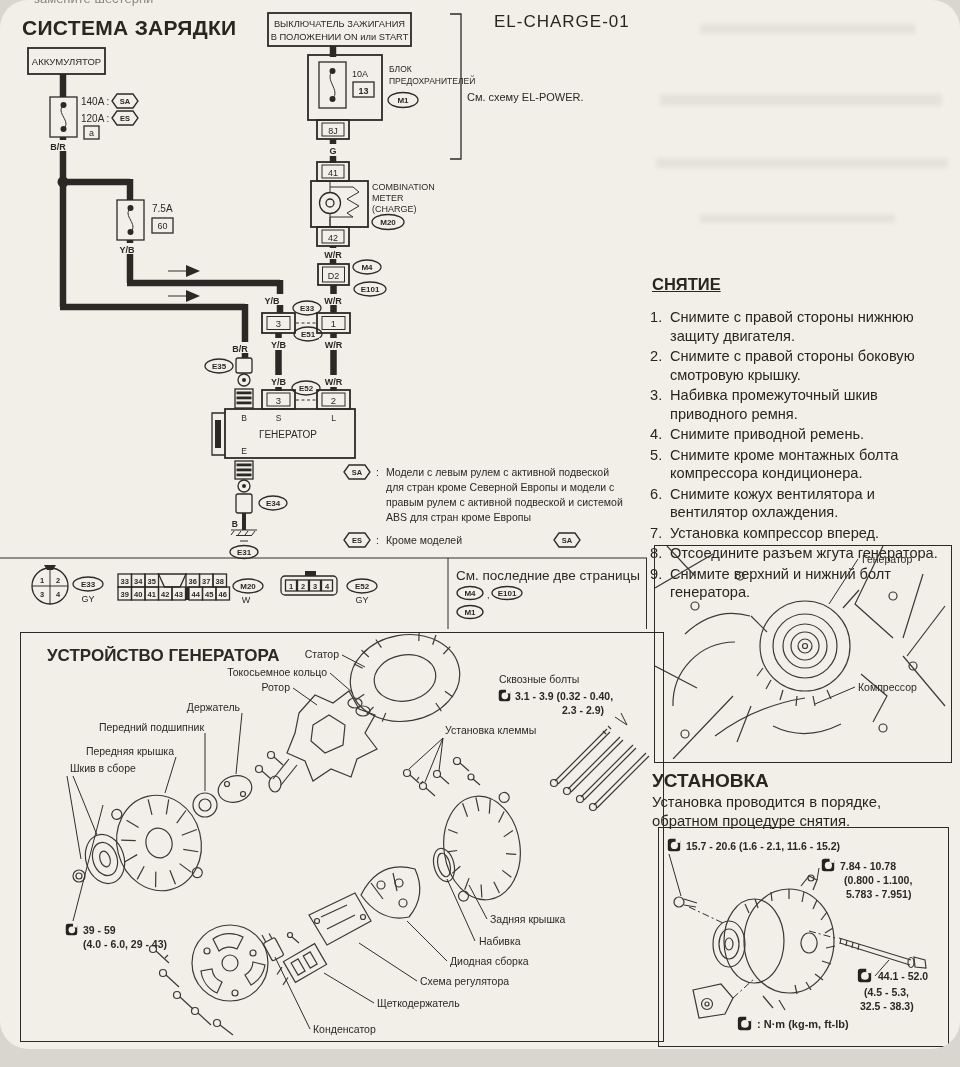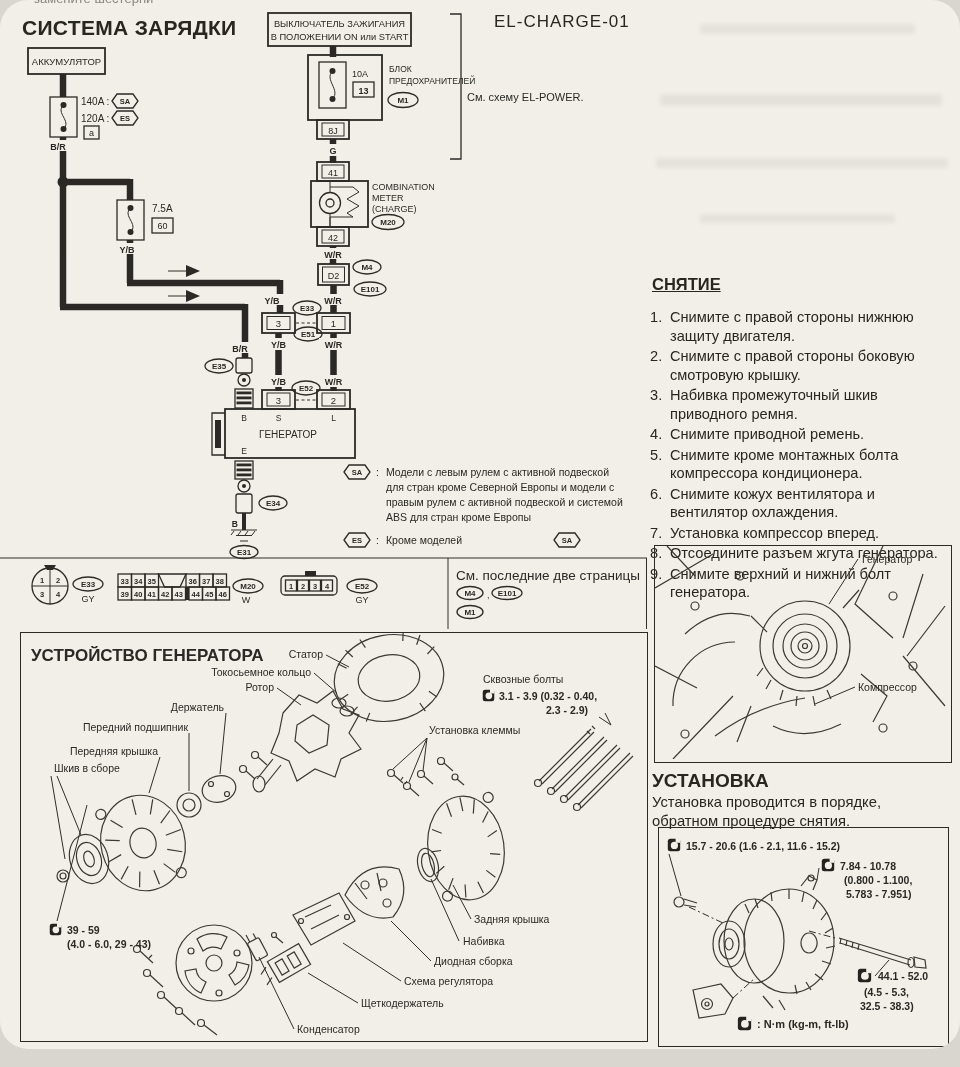--- a/index.html
+++ b/index.html
@@ -14,21 +14,21 @@
   .removal-h{left:652px;top:250px;font-size:19px;font-weight:bold;}
   .removal-sub{left:652px;top:275px;font-size:16.5px;font-weight:bold;text-decoration:underline;}
   ol.steps{left:650px;top:308px;width:292px;margin:0;padding:0;list-style:none;
            font-size:14.6px;line-height:1.27;counter-reset:s;}
   ol.steps li{position:relative;padding-left:20px;counter-increment:s;margin-bottom:2px;}
   ol.steps li::before{content:counter(s) ".";position:absolute;left:0;}
   .photo-box{left:654px;top:545px;width:296px;height:216px;border:1.6px solid #2b2a26;}
   .install-h{left:652px;top:770px;font-size:19px;font-weight:bold;}
   .install-p{left:652px;top:793px;width:298px;font-size:14.8px;line-height:1.3;}
   .install-box{left:658px;top:827px;width:289px;height:218px;border:1.6px solid #2b2a26;}
-  .exploded-box{left:20px;top:632px;width:626px;height:408px;border:1.6px solid #2b2a26;}
+  .exploded-box{left:20px;top:632px;width:626px;height:408px;border:1.6px solid #2b2a26;padding-left:16px;}
   svg{display:block;}
   svg text{font-family:"Liberation Sans",sans-serif;fill:#2a2925;}
   .b{font-weight:bold}
   .t7{font-size:7.5px}.t8{font-size:8px}.t85{font-size:8.5px}.t9{font-size:9px}
   .t93{font-size:9.3px}.t95{font-size:9.5px}.t10{font-size:10px}.t105{font-size:10.5px}
   .t11{font-size:11px}.t135{font-size:13.5px}.t17{font-size:17px;font-weight:bold}
   .w{stroke:#2a2925;stroke-width:6.5;fill:none}
   .w4{stroke:#2a2925;stroke-width:4;fill:none}
   .bx{fill:none;stroke:#2b2a26;stroke-width:1.8}
   .bx2{fill:none;stroke:#2b2a26;stroke-width:1.3}

